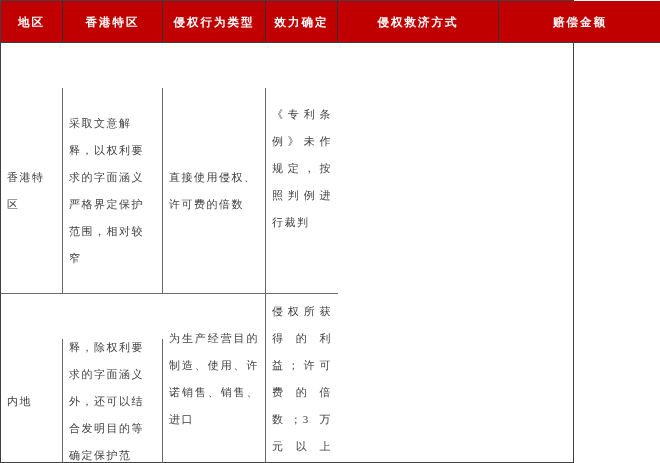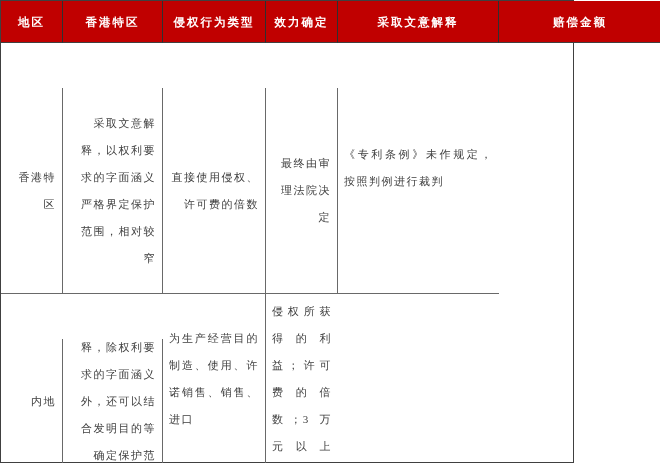--- a/index.html
+++ b/index.html
@@ -42,46 +42,45 @@
     color: #ffffff;
     font-weight: bold;
     font-size: 11.5px;
     letter-spacing: 2px;
     border-right: 1px solid #303030;
     border-bottom: 1px solid #404040;
     text-align: center;
     line-height: 14px;
   }
   .header .cell:last-child { border-right: none; }
-  .al-c { text-align: right; margin-top: 45px; }
+  .al-c { text-align: left; margin-top: 45px; }
   .al-j {
     text-align: justify;
     text-justify: inter-character;
   }
   .cell p { margin: 0; }
 </style>
 </head>
 <body>
 
 <div class="table">
 
   <div class="row header">
     <div class="cell">地区</div>
     <div class="cell">香港特区</div>
     <div class="cell">侵权行为类型</div>
     <div class="cell">效力确定</div>
-    <div class="cell">采取文意解释</div>
+    <div class="cell">侵权救济方式</div>
     <div class="cell">赔偿金额</div>
   </div>
 
   <div class="row">
     <div class="cell al-c">香港特区</div>
     <div class="cell al-c">采取文意解释，以权利要求的字面涵义严格界定保护范围，相对较窄</div>
     <div class="cell al-c">直接使用侵权、许可费的倍数</div>
-    <div class="cell al-c">最终由审理法院决定</div>
     <div class="cell al-j">《专利条例》未作规定，按照判例进行裁判</div>
   </div>
 
   <div class="row">
     <div class="cell al-c">内地</div>
     <div class="cell al-c">采取目的解释，除权利要求的字面涵义外，还可以结合发明目的等确定保护范围，相对较宽</div>
     <div class="cell al-j">为生产经营目的制造、使用、许诺销售、销售、进口</div>
     <div class="cell al-j">侵权所受到的实际损失；因侵权所获得的利益；许可费的倍数；3 万元以上 800 万元以下法定赔偿</div>
   </div>
 

